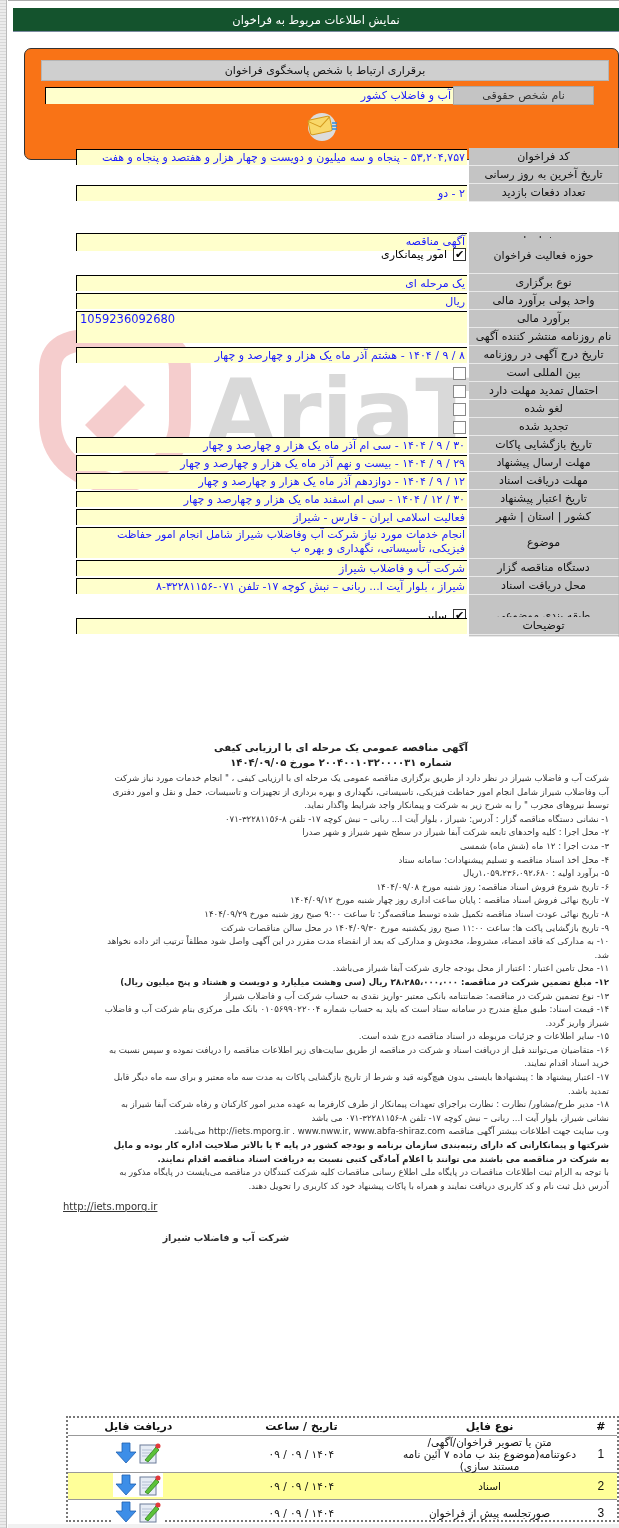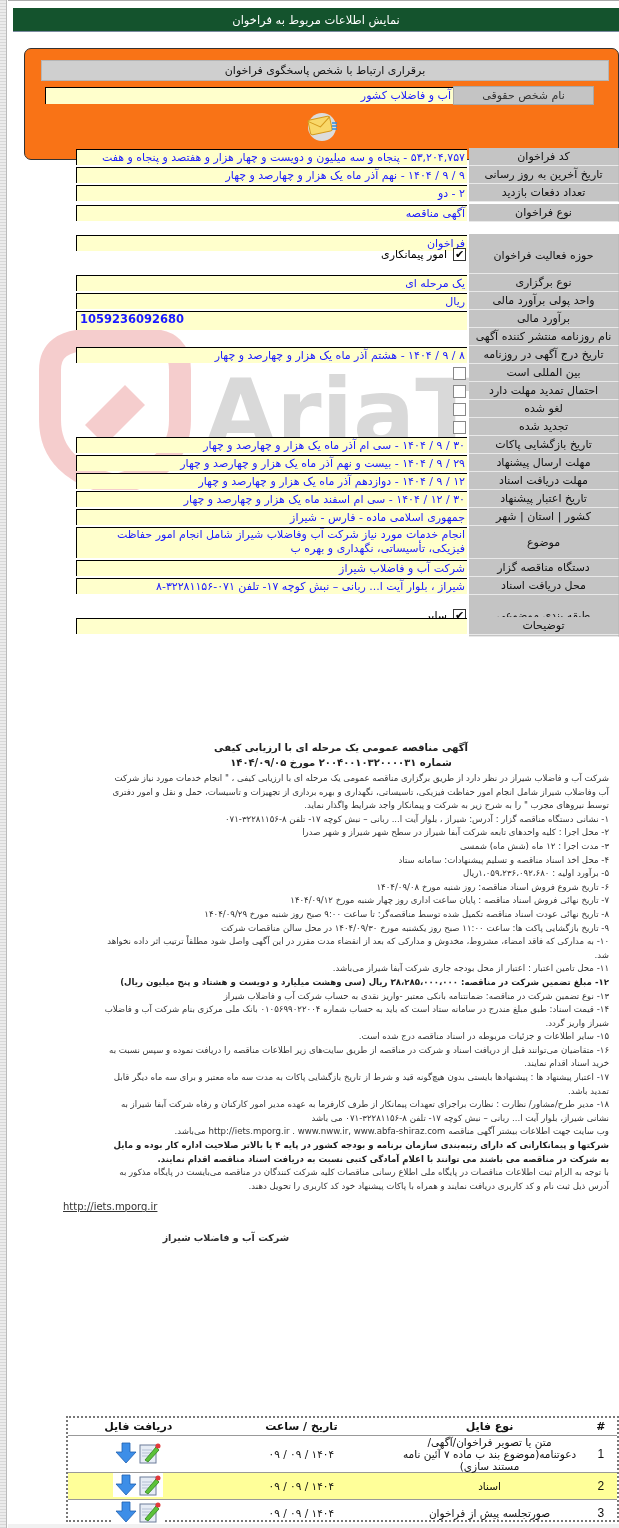--- a/index.html
+++ b/index.html
@@ -133,52 +133,51 @@
   </g>
 </svg>
 
 <div class="form">
 
   <div class="row" style="top:148px;height:18px;">
     <div class="val" style="height:16px;">۵۳,۲۰۴,۷۵۷ - پنجاه و سه میلیون و دویست و چهار هزار و هفتصد و پنجاه و هفت</div>
     <div class="lbl">کد فراخوان</div>
   </div>
   <div class="row" style="top:166px;height:18px;">
-    <div class="val" style="height:16px;">۹ / ۹ / ۱۴۰۴ - نهم آذر ماه یک هزار و چهارصد و چهار</div>
     <div class="lbl">تاریخ آخرین به روز رسانی</div>
   </div>
   <div class="row" style="top:184px;height:18px;">
     <div class="val" style="height:16px;">۲ - دو</div>
     <div class="lbl">تعداد دفعات بازدید</div>
   </div>
   <div class="row" style="top:202px;height:18px;margin-top:32px;">
     <div class="val" style="height:16px;">فراخوان</div>
     <div class="lbl">نوع انتشار</div>
   </div>
-  <div class="row" style="top:204px;height:18px;">
+  <div class="row" style="top:232px;height:18px;">
     <div class="val" style="height:16px;">آگهی مناقصه</div>
     <div class="lbl">نوع فراخوان</div>
   </div>
   <div class="row" style="top:238px;height:36px;">
     <div class="chk-line" style="top:10px;">
       <span class="chk">✔</span>
       <span>امور پیمانکاری</span>
     </div>
     <div class="lbl">حوزه فعالیت فراخوان</div>
   </div>
   <div class="row" style="top:274px;height:18px;">
     <div class="val" style="height:16px;">یک مرحله ای</div>
     <div class="lbl">نوع برگزاری</div>
   </div>
   <div class="row" style="top:292px;height:18px;">
     <div class="val" style="height:16px;">ریال</div>
     <div class="lbl">واحد پولی برآورد مالی</div>
   </div>
   <div class="row" style="top:310px;height:18px;">
-    <div class="val ltr" style="height:19px;font-weight:bold;">1059236092680</div>
+    <div class="val ltr" style="height:32px;">1059236092680</div>
     <div class="lbl">برآورد مالی</div>
   </div>
   <div class="row" style="top:328px;height:18px;">
     <div class="lbl">نام روزنامه منتشر کننده آگهی</div>
   </div>
   <div class="row" style="top:346px;height:18px;">
     <div class="val" style="height:16px;">۸ / ۹ / ۱۴۰۴ - هشتم آذر ماه یک هزار و چهارصد و چهار</div>
     <div class="lbl">تاریخ درج آگهی در روزنامه</div>
   </div>
   <div class="row" style="top:364px;height:18px;">
@@ -207,21 +206,21 @@
   </div>
   <div class="row" style="top:472px;height:18px;">
     <div class="val" style="height:16px;">۱۲ / ۹ / ۱۴۰۴ - دوازدهم آذر ماه یک هزار و چهارصد و چهار</div>
     <div class="lbl">مهلت دریافت اسناد</div>
   </div>
   <div class="row" style="top:490px;height:18px;">
     <div class="val" style="height:16px;">۳۰ / ۱۲ / ۱۴۰۴ - سی ام اسفند ماه یک هزار و چهارصد و چهار</div>
     <div class="lbl">تاریخ اعتبار پیشنهاد</div>
   </div>
   <div class="row" style="top:508px;height:18px;">
-    <div class="val" style="height:16px;">جمهوری اسلامی ماده - فارس - شیراز</div>
+    <div class="val" style="height:16px;">فعالیت اسلامی ایران - فارس - شیراز</div>
     <div class="lbl">کشور | استان | شهر</div>
   </div>
   <div class="row" style="top:526px;height:33px;">
     <div class="val multi" style="height:31px;">انجام خدمات مورد نیاز شرکت آب وفاضلاب شیراز شامل انجام امور حفاظت فیزیکی، تأسیساتی، نگهداری و بهره ب</div>
     <div class="lbl">موضوع</div>
   </div>
   <div class="row" style="top:559px;height:18px;">
     <div class="val" style="height:16px;">شرکت آب و فاضلاب شیراز</div>
     <div class="lbl">دستگاه مناقصه گزار</div>
   </div>

